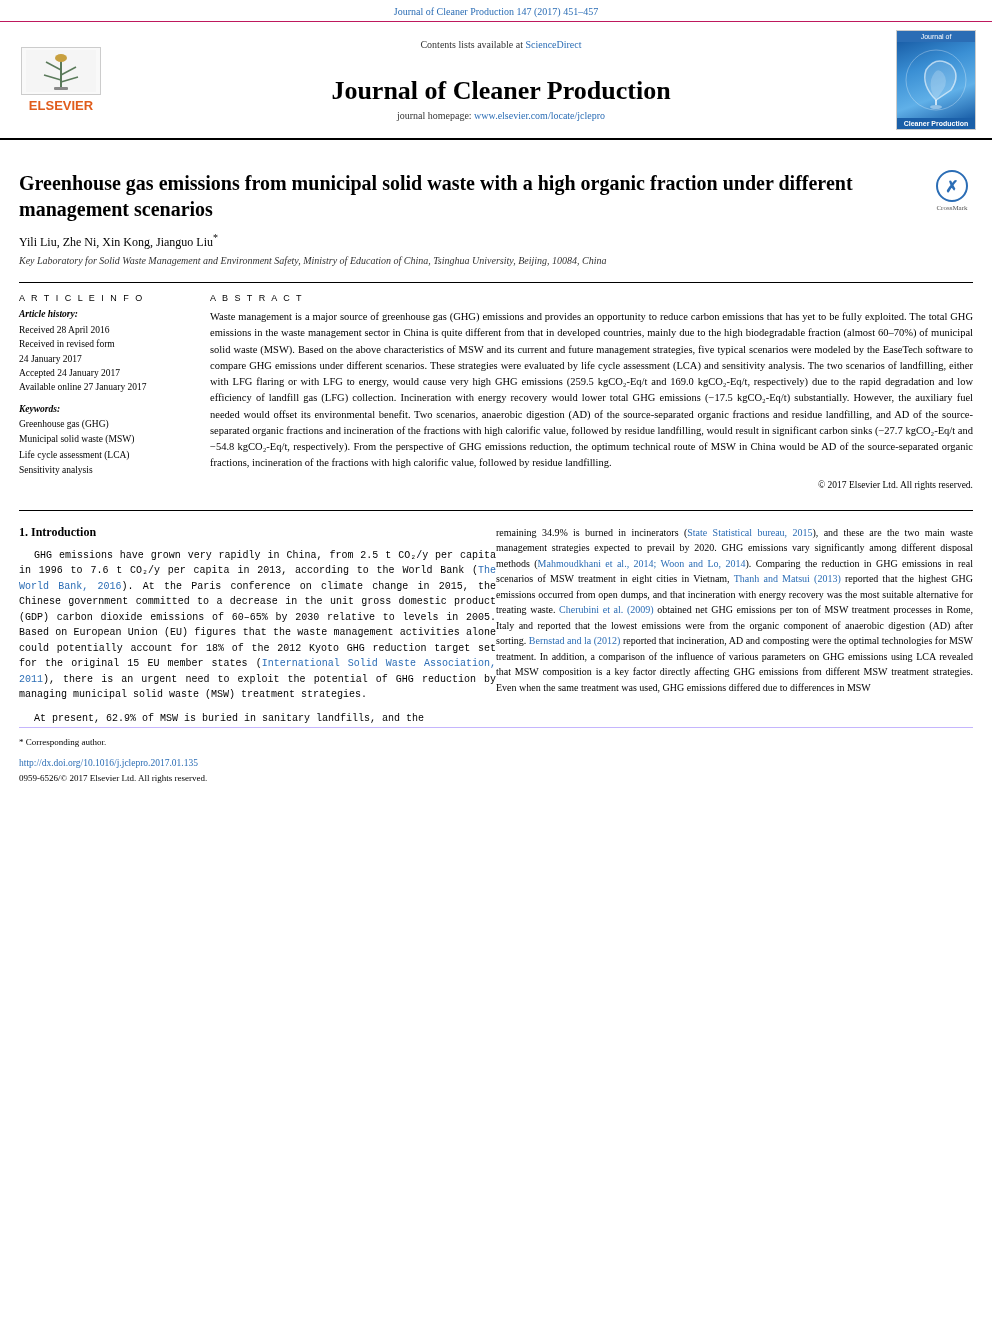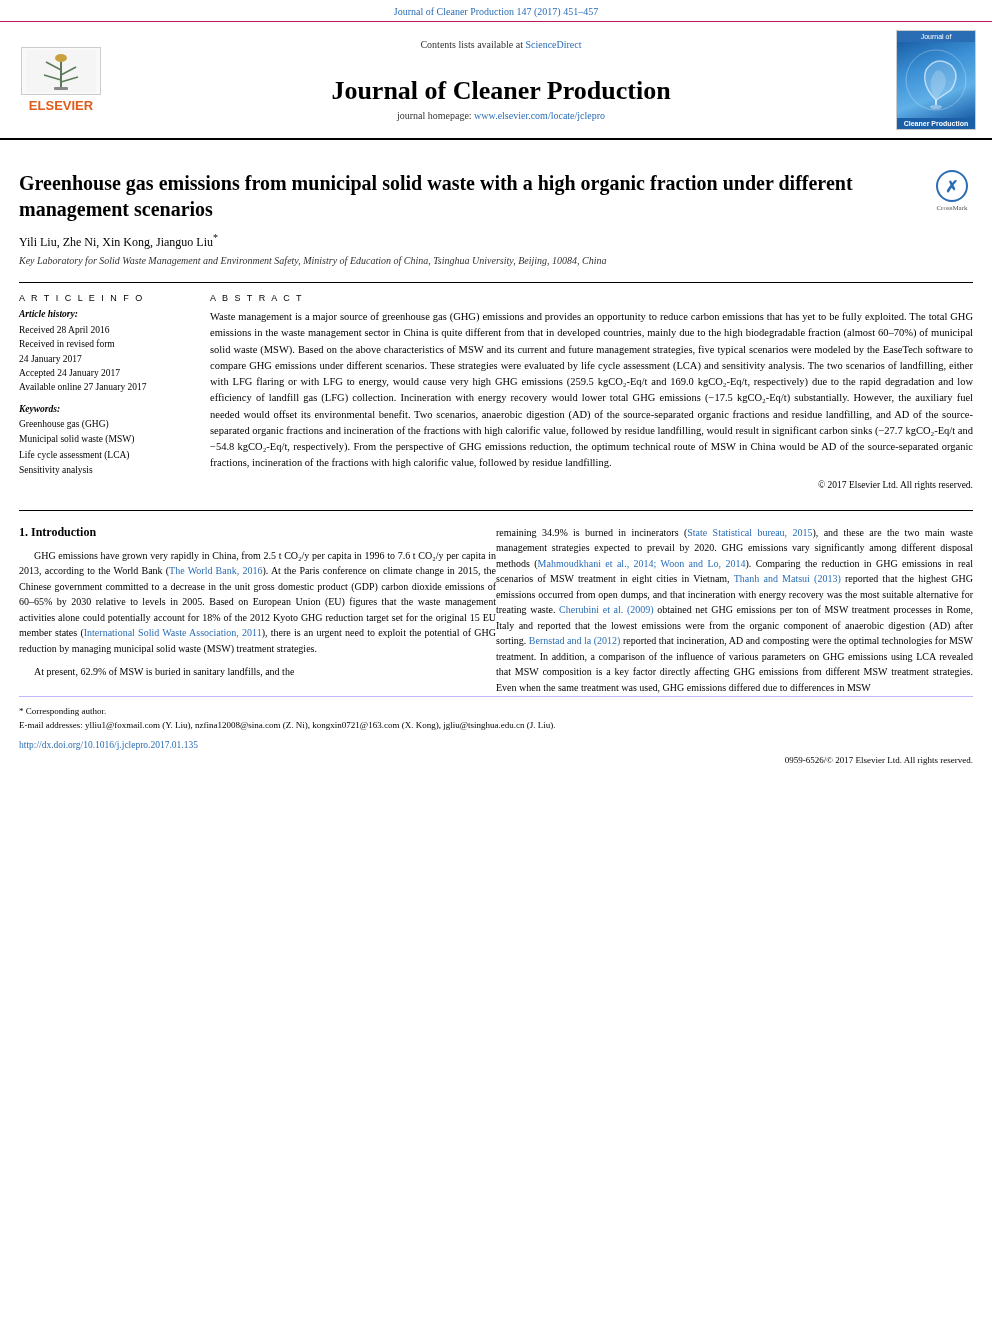--- a/index.html
+++ b/index.html
@@ -287,25 +287,25 @@
     .doi-line {
       color: #2b6db5;
       font-size: 9.5px;
       margin-top: 6px;
     }
 
     .issn-line {
       font-size: 9px;
       color: #000;
       margin-top: 2px;
-      text-align: right;
     }
 
     .indent {
       text-indent: 1.5em;
+      font-family: Liberation Mono, monospace;
     }
 
     
     .elsevier-svg-area {
       width: 80px;
       height: 48px;
       border: 1px solid #ccc;
       background: #f9f9f9;
       display: flex;
       align-items: center;
@@ -441,23 +441,19 @@
         <div class="body-text">
           remaining 34.9% is burned in incinerators (<span class="link">State Statistical bureau, 2015</span>), and these are the two main waste management strategies expected to prevail by 2020. GHG emissions vary significantly among different disposal methods (<span class="link">Mahmoudkhani et al., 2014; Woon and Lo, 2014</span>). Comparing the reduction in GHG emissions in real scenarios of MSW treatment in eight cities in Vietnam, <span class="link">Thanh and Matsui (2013)</span> reported that the highest GHG emissions occurred from open dumps, and that incineration with energy recovery was the most suitable alternative for treating waste. <span class="link">Cherubini et al. (2009)</span> obtained net GHG emissions per ton of MSW treatment processes in Rome, Italy and reported that the lowest emissions were from the organic component of anaerobic digestion (AD) after sorting. <span class="link">Bernstad and la (2012)</span> reported that incineration, AD and composting were the optimal technologies for MSW treatment. In addition, a comparison of the influence of various parameters on GHG emissions using LCA revealed that MSW composition is a key factor directly affecting GHG emissions from different MSW treatment strategies. Even when the same treatment was used, GHG emissions differed due to differences in MSW
         </div>
       </div>
 
     </div>
   </div>
 
   <div class="footnote-section">
     <div>* Corresponding author.</div>
-    <div>
-      <span>E-mail addresses:</span>
-      <span>ylliu1@foxmail.com (Y. Liu), nzfina12008@sina.com (Z. Ni), kongxin0721@163.com (X. Kong), jgliu@tsinghua.edu.cn (J. Liu).</span>
-    </div>
     <div class="doi-line">
       <span>http://dx.doi.org/10.1016/j.jclepro.2017.01.135</span>
     </div>
     <div class="issn-line">0959-6526/© 2017 Elsevier Ltd. All rights reserved.</div>
   </div>
 
 </div>
 
 </body></html>

